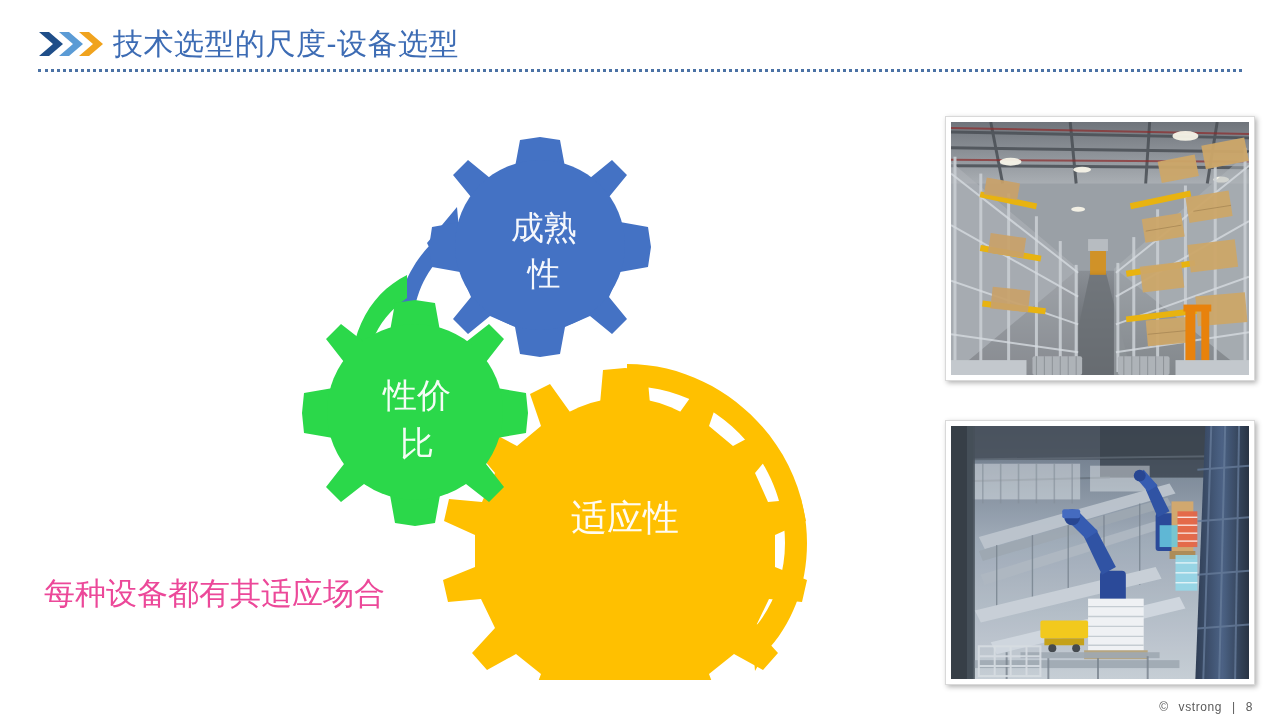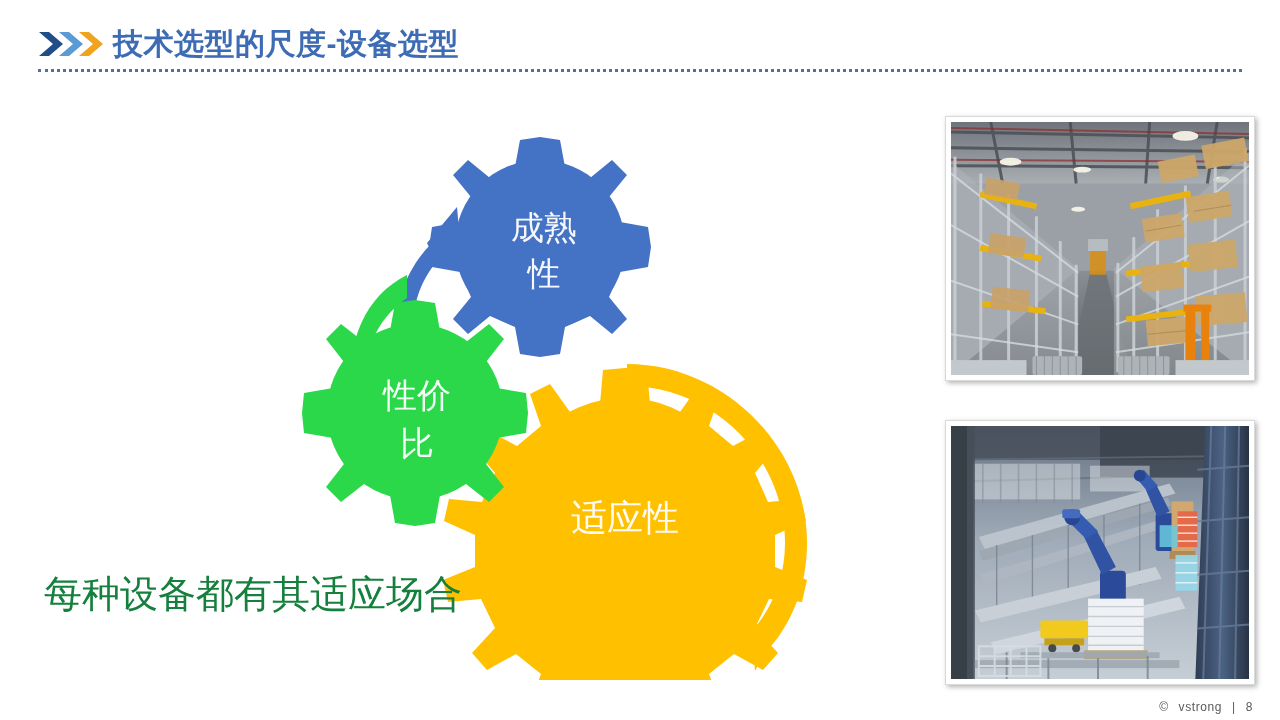--- a/index.html
+++ b/index.html
@@ -24,21 +24,21 @@
   }
   #chevron-group {
     position: absolute;
     left: 38px; top: 29px;
     width: 66px; height: 30px;
   }
   #title-text {
     position: absolute;
     left: 113px; top: 24px;
     font-size: 30px;
-    font-weight: bold;
+    font-weight: normal;
     color: #3d6cb4;
     letter-spacing: 0.5px;
     white-space: nowrap;
     line-height: 40px;
   }
   #title-divider {
     position: absolute;
     left: 38px; top: 69px;
     width: 1204px; height: 0;
     border-top: 3px dotted #4b72a5;
@@ -52,23 +52,23 @@
   }
   #gear-diagram svg { display: block; }
 
   
   #caption-block {
     position: absolute;
     left: 44px; top: 566px;
     width: 420px;
   }
   .caption-line {
-    font-size: 38px;
+    font-size: 31px;
     line-height: 56px;
-    color: #15803d;
+    color: #ec4899;
     white-space: nowrap;
   }
 
   
   .photo-frame {
     position: absolute;
     background: #ffffff;
     padding: 5px;
     border: 1px solid #d9d9d9;
     box-shadow: 2px 2px 5px rgba(0,0,0,0.30);

